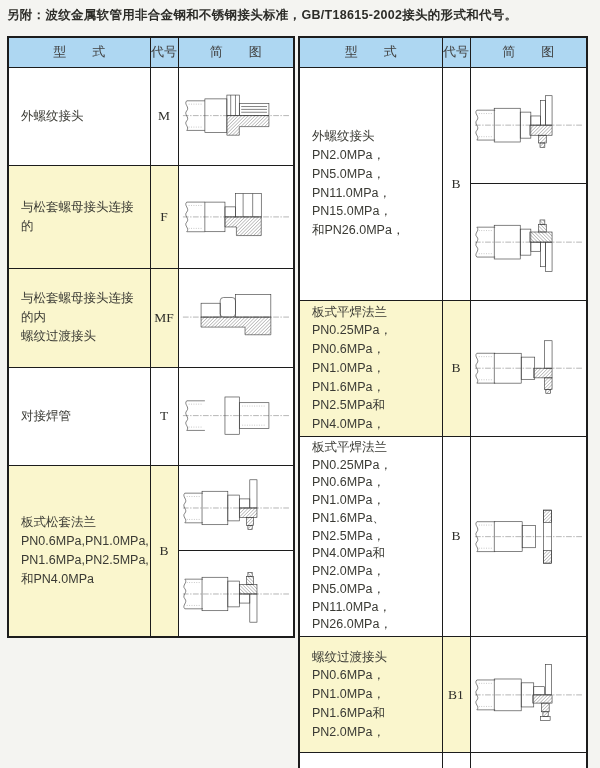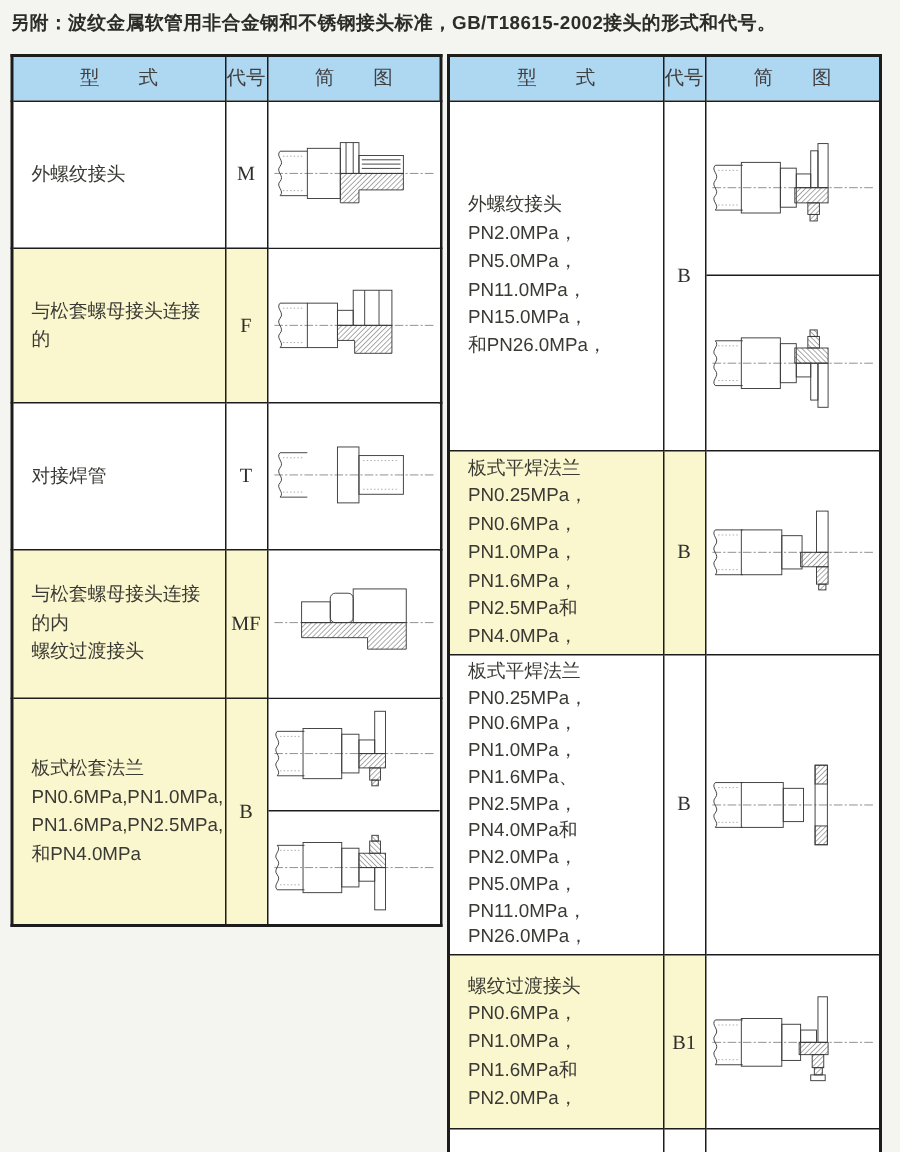--- a/index.html
+++ b/index.html
@@ -143,20 +143,40 @@
                     <rect x="114" y="16" width="54" height="49"></rect>
                     <line x1="130" y1="16" x2="130" y2="65"></line>
                     <line x1="150" y1="16" x2="150" y2="65"></line>
                     <polygon points="92,65 168,65 168,104 116,104 116,86 92,86" fill="url(#hatch)"></polygon>
                   </g>
                 </svg>
               </div>
             </div>
           </td>
     </tr>
+    <tr style="height:99px">
+      <td class="type hl">与松套螺母接头连接的内
+螺纹过渡接头</td>
+      <td class="code hl">MF</td>
+      <td class="diag">
+            <div class="dwrap">
+              <div class="dsub">
+                <svg viewBox="0 0 230 130" preserveAspectRatio="xMidYMid meet">
+                  <g stroke="#3a3a3a" fill="none" stroke-width="1.3" stroke-linejoin="miter">
+                    <line x1="4" y1="65" x2="226" y2="65" stroke-dasharray="12 3 3 3" stroke="#666" stroke-width="1"></line>
+                    <rect x="42" y="36" width="40" height="29"></rect>
+                    <rect x="82" y="24" width="32" height="41" rx="7"></rect>
+                    <rect x="114" y="18" width="74" height="47"></rect>
+                    <polygon points="42,65 188,65 188,102 134,102 134,86 42,86" fill="url(#hatch)"></polygon>
+                  </g>
+                </svg>
+              </div>
+            </div>
+          </td>
+    </tr>
     <tr style="height:98px">
       <td class="type">对接焊管</td>
       <td class="code">T</td>
       <td class="diag">
             <div class="dwrap">
               <div class="dsub">
                 <svg viewBox="0 0 230 130" preserveAspectRatio="xMidYMid meet">
                   <g stroke="#3a3a3a" fill="none" stroke-width="1.3" stroke-linejoin="miter">
                     <line x1="4" y1="65" x2="226" y2="65" stroke-dasharray="12 3 3 3" stroke="#666" stroke-width="1"></line>
                     <line x1="12" y1="34" x2="50" y2="34"></line>
@@ -167,41 +187,21 @@
                     <rect x="92" y="26" width="30" height="78"></rect>
                     <rect x="122" y="38" width="62" height="54"></rect>
                     <line x1="128" y1="45" x2="178" y2="45" stroke-dasharray="2 3" stroke="#8a8a8a" stroke-width="1"></line>
                     <line x1="128" y1="85" x2="178" y2="85" stroke-dasharray="2 3" stroke="#8a8a8a" stroke-width="1"></line>
                   </g>
                 </svg>
               </div>
             </div>
           </td>
     </tr>
-    <tr style="height:99px">
-      <td class="type hl">与松套螺母接头连接的内
-螺纹过渡接头</td>
-      <td class="code hl">MF</td>
-      <td class="diag">
-            <div class="dwrap">
-              <div class="dsub">
-                <svg viewBox="0 0 230 130" preserveAspectRatio="xMidYMid meet">
-                  <g stroke="#3a3a3a" fill="none" stroke-width="1.3" stroke-linejoin="miter">
-                    <line x1="4" y1="65" x2="226" y2="65" stroke-dasharray="12 3 3 3" stroke="#666" stroke-width="1"></line>
-                    <rect x="42" y="36" width="40" height="29"></rect>
-                    <rect x="82" y="24" width="32" height="41" rx="7"></rect>
-                    <rect x="114" y="18" width="74" height="47"></rect>
-                    <polygon points="42,65 188,65 188,102 134,102 134,86 42,86" fill="url(#hatch)"></polygon>
-                  </g>
-                </svg>
-              </div>
-            </div>
-          </td>
-    </tr>
-    <tr style="height:152px">
+    <tr style="height:172px">
       <td class="type hl">板式松套法兰
 PN0.6MPa,PN1.0MPa,
 PN1.6MPa,PN2.5MPa,
 和PN4.0MPa</td>
       <td class="code hl">B</td>
       <td class="diag">
             <div class="dwrap">
               <div class="dsub">
                 <svg viewBox="0 0 230 130" preserveAspectRatio="xMidYMid meet">
                   <g stroke="#3a3a3a" fill="none" stroke-width="1.3" stroke-linejoin="miter">

